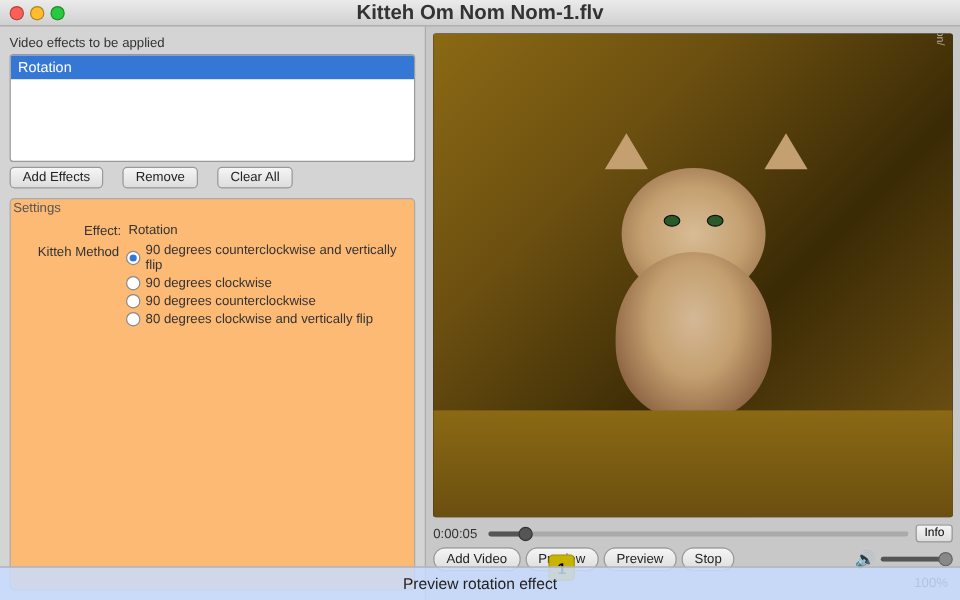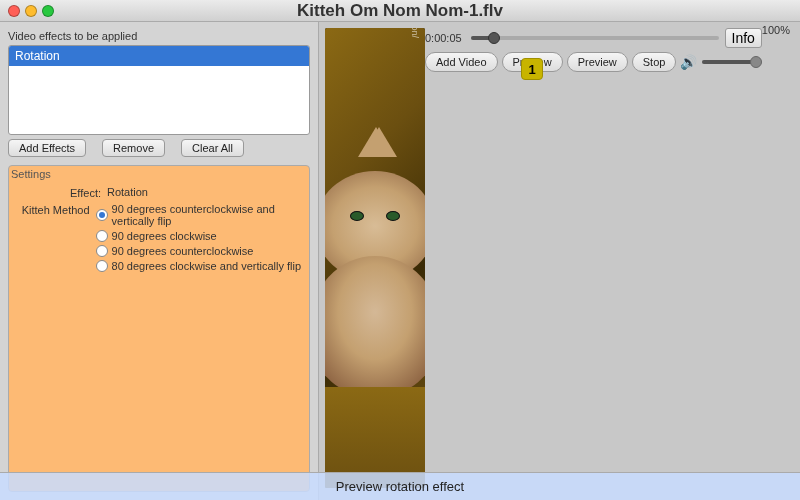--- a/index.html
+++ b/index.html
@@ -47,21 +47,21 @@
     }
 
     
     .main {
       display: flex;
       height: 478px;
     }
 
     
     .left-panel {
-      width: 319px;
+      width: 355px;
       padding: 8px;
       display: flex;
       flex-direction: column;
       background: #d4d4d4;
       border-right: 1px solid #aaa;
     }
 
     .effects-label {
       font-size: 11px;
       color: #333;
@@ -171,21 +171,21 @@
       justify-content: center;
       font-size: 13px;
       color: #222;
       border-top: 1px solid #aaa;
     }
 
     
     .right-panel {
       flex: 1;
       display: flex;
-      flex-direction: row;
+      flex-direction: column;
       background: #c8c8c8;
       padding: 6px;
     }
 
     .video-preview {
       flex: 1;
       background: #111;
       border-radius: 2px;
       position: relative;
       overflow: hidden;
@@ -317,21 +317,21 @@
       top: -4px;
       left: 7%;
       width: 12px;
       height: 12px;
       border-radius: 50%;
       background: #555;
       border: 1px solid #333;
     }
     .info-btn {
       padding: 1px 6px;
-      font-size: 14px;
+      font-size: 10px;
       border: 1px solid #999;
       border-radius: 3px;
       background: linear-gradient(to bottom, #f5f5f5, #ddd);
       cursor: pointer;
     }
 
     .action-buttons-row {
       display: flex;
       align-items: center;
       gap: 4px;

